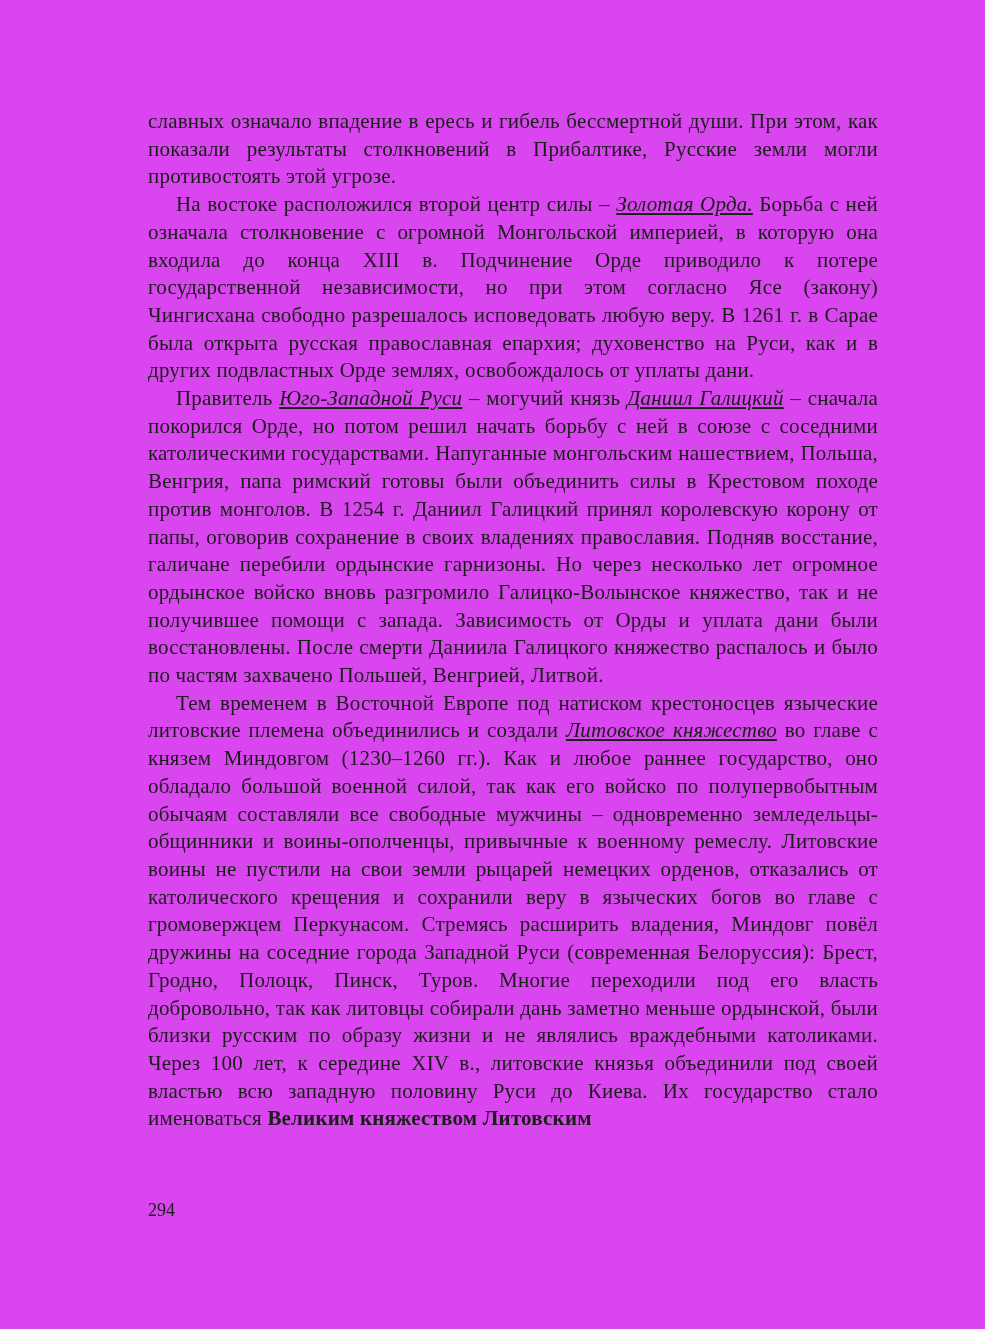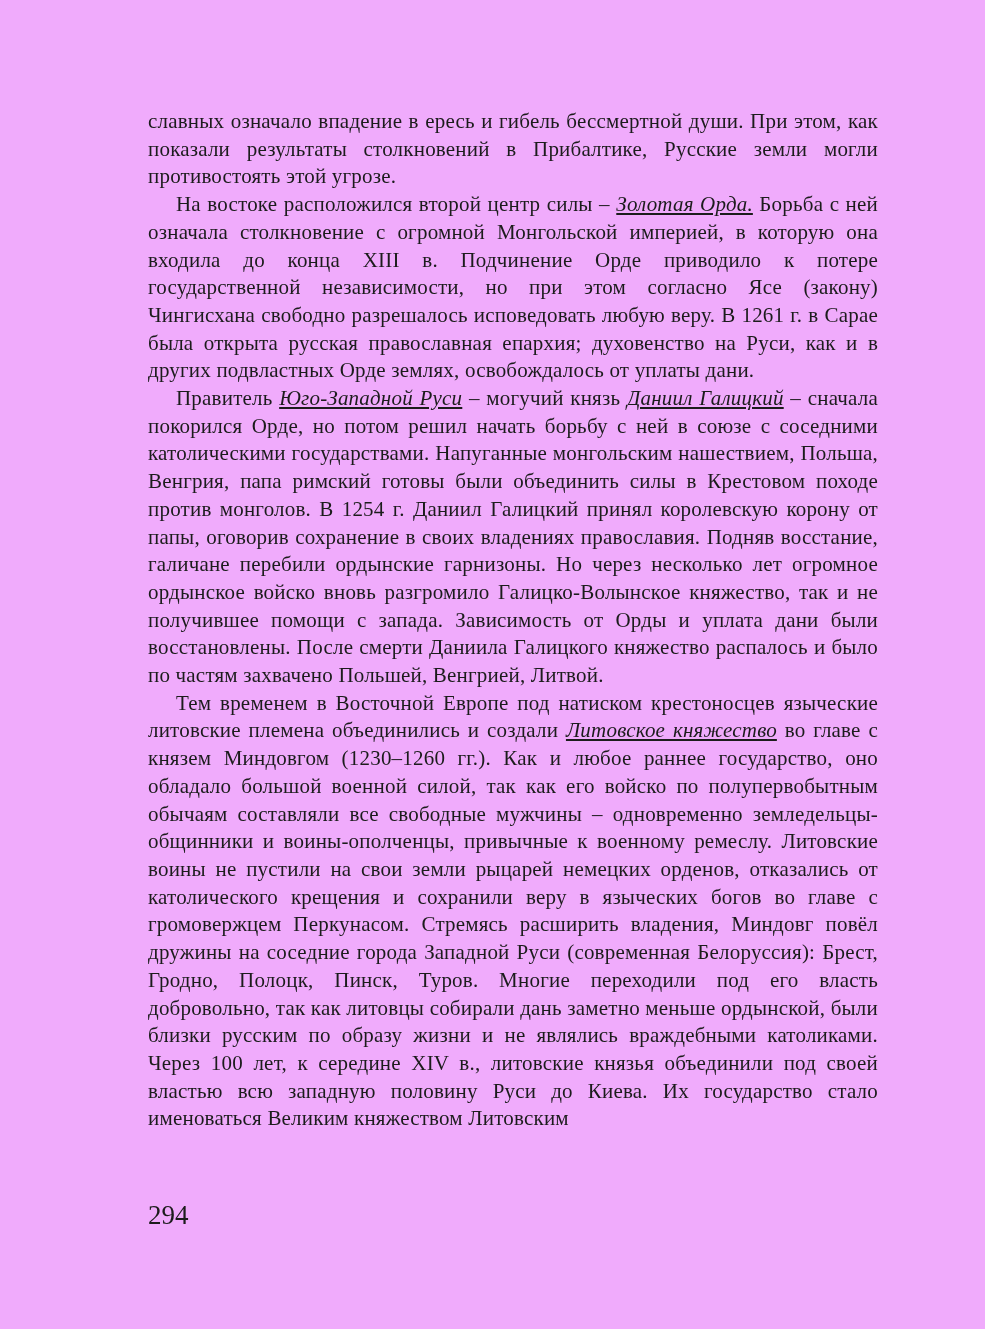--- a/index.html
+++ b/index.html
@@ -4,21 +4,21 @@
 <style>
   html, body {
     margin: 0;
     padding: 0;
     background: #ffffff;
   }
   .book-page {
     position: relative;
     width: 985px;
     height: 1329px;
-    background: #f0abfc;
+    background: #d946ef;
     overflow: hidden;
     font-family: "Liberation Serif", "DejaVu Serif", serif;
     color: #1c1c1c;
   }
   .text-block {
     position: absolute;
     left: 148px;
     top: 108px;
     width: 730px;
     font-size: 21px;
@@ -33,27 +33,27 @@
     -webkit-hyphens: auto;
   }
   .para.indent {
     text-indent: 28px;
   }
   .italic {
     font-style: italic;
     text-decoration: underline;
   }
   .bold {
-    font-weight: normal;
+    font-weight: bold;
   }
   .page-number {
     position: absolute;
     left: 148px;
     top: 1200px;
-    font-size: 27px;
+    font-size: 18px;
     color: #1c1c1c;
   }
 </style>
 </head>
 <body>
 
 <div class="book-page">
   <div class="text-block">
       <p class="para"><span>славных означало впадение в ересь и гибель бессмертной души. При этом, как показали результаты столкновений в Прибалтике, Русские земли могли противостоять этой угрозе.</span></p>
       <p class="para indent"><span>На востоке расположился второй центр силы – </span><span class="italic">Золотая Орда.</span><span> Борьба с ней означала столкновение с огромной Монгольской империей, в которую она входила до конца XIII в. Подчинение Орде приводило к потере государственной независимости, но при этом согласно Ясе (закону) Чингисхана свободно разрешалось исповедовать любую веру. В 1261 г. в Сарае была открыта русская православная епархия; духовенство на Руси, как и в других подвластных Орде землях, освобождалось от уплаты дани.</span></p>

